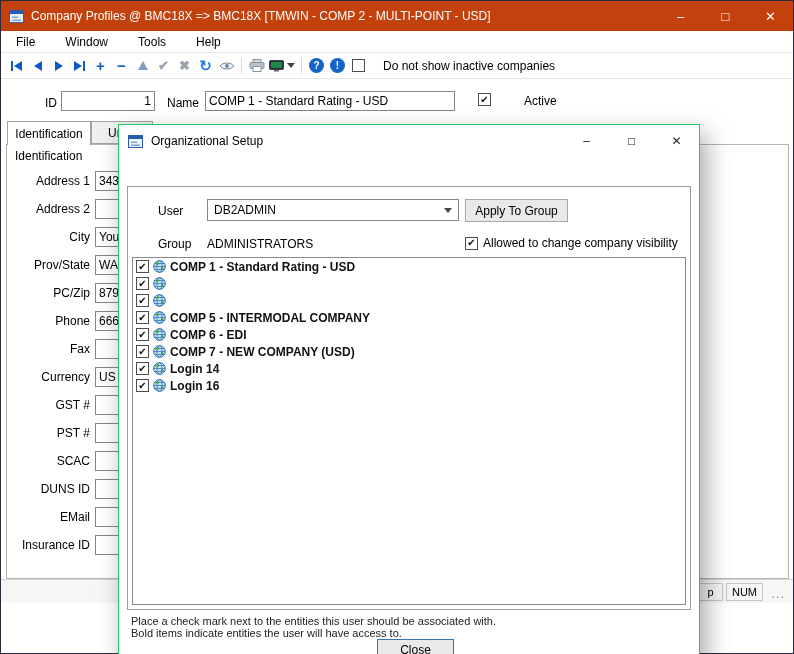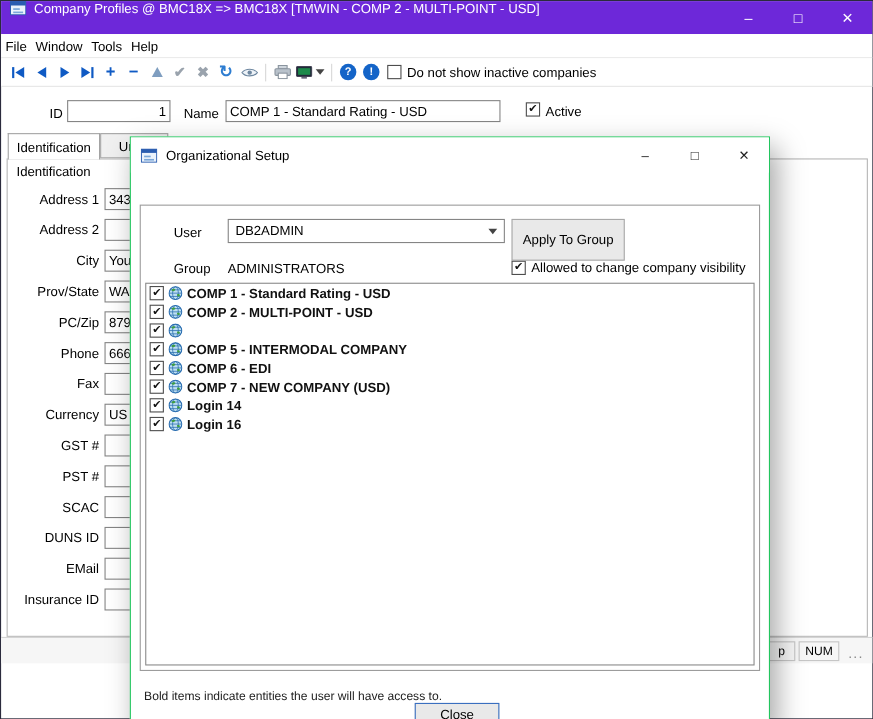--- a/index.html
+++ b/index.html
@@ -1,47 +1,47 @@
 <!DOCTYPE html>
 <html><head>
 <meta charset="utf-8">
 <style>
   * { box-sizing: border-box; margin: 0; padding: 0; }
   html, body { width: 794px; height: 654px; font-family: "Liberation Sans", sans-serif; background: #fff; overflow: hidden; }
 
   .window { position: absolute; inset: 0; background: #fff; border: 1px solid #2b2b3d; }
 
   
-  .titlebar { position: absolute; top: 0; left: 0; right: 0; height: 30px; background: #6d28d9; display: flex; padding-left: 8px; color: #fff; }
+  .titlebar { position: absolute; top: 0; left: 0; right: 0; height: 30px; background: #c2410c; display: flex; align-items: center; padding-left: 8px; color: #fff; }
   .title-text { font-size: 12px; margin-left: 7px; white-space: nowrap; }
   .win-controls { position: absolute; right: 0; top: 0; height: 30px; display: flex; }
   .wbtn { width: 45px; height: 30px; display: flex; align-items: center; justify-content: center; font-size: 13px; color: #fff; }
 
   
   .menubar { position: absolute; top: 30px; left: 0; right: 0; height: 22px; display: flex; align-items: center; border-bottom: 1px solid #e6e6e6; background: #fff; }
-  .menu-item { font-size: 12px; padding: 0 4px; color: #000; }
+  .menu-item { font-size: 12px; padding: 0 15px; color: #000; }
 
   
   .toolbar { position: absolute; top: 52px; left: 0; right: 0; height: 26px; display: flex; align-items: center; padding-left: 5px; background: #fff; border-bottom: 1px solid #e6e6e6; }
   .tbtn { width: 21px; height: 20px; display: flex; align-items: center; justify-content: center; gap: 1px; flex: none; }
   .tri-l { width: 0; height: 0; border-top: 5px solid transparent; border-bottom: 5px solid transparent; border-right: 8px solid #0f5ac4; }
   .tri-r { width: 0; height: 0; border-top: 5px solid transparent; border-bottom: 5px solid transparent; border-left: 8px solid #0f5ac4; }
   .vbar { width: 2px; height: 10px; background: #0f5ac4; }
   .glyph { font-size: 15px; font-weight: bold; color: #0f5ac4; line-height: 1; }
   .glyph.gray { color: #9aa3ad; font-size: 13px; }
   .glyph.teal { color: #2e7dd1; font-size: 15px; }
   .tri-up { width: 0; height: 0; border-left: 5px solid transparent; border-right: 5px solid transparent; border-bottom: 9px solid #7f9ec0; }
   .tsep { width: 1px; height: 16px; background: #d7d7d7; margin: 0 4px; flex: none; }
   .circle-ic { width: 15px; height: 15px; border-radius: 50%; background: #1464c8; color: #fff; font-size: 10px; font-weight: bold; display: flex; align-items: center; justify-content: center; }
   .caret { width: 0; height: 0; border-left: 4px solid transparent; border-right: 4px solid transparent; border-top: 5px solid #444; margin-left: 2px; }
 
   
   .cb { width: 13px; height: 13px; border: 1px solid #4d4d4d; background: #fff; display: inline-flex; align-items: center; justify-content: center; flex: none; }
   .cb.checked::after { content: "✔"; font-size: 10px; color: #111; line-height: 1; }
-  .tlabel { font-size: 12px; margin-left: 5px; }
+  .tlabel { font-size: 12px; margin-left: 18px; }
   .abs { position: absolute; }
   .lbl { font-size: 12px; color: #000; white-space: nowrap; }
   .inp { border: 1px solid #858585; background: #fff; height: 20px; font: 12px "Liberation Sans", sans-serif; padding: 0 3px; }
   .r { text-align: right; }
   .btn { border: 1px solid #a8a8a8; background: #e9e9e9; font-size: 12px; display: flex; align-items: center; justify-content: center; }
 
   
   .mtab { position: absolute; top: 120px; height: 23px; border: 1px solid #a3a3a3; background: #f0f0f0; font-size: 12px; display: flex; align-items: center; justify-content: center; }
   .mtab.active { background: #fff; height: 24px; border-bottom: none; z-index: 2; }
   .mpanel { position: absolute; top: 143px; left: 5px; width: 783px; height: 435px; border: 1px solid #b5b5b5; background: #fff; }
@@ -169,21 +169,21 @@
       </span>
     <span class="cb" style="margin-left:4px"></span>
     <span class="tlabel">Do not show inactive companies</span>
   </div>
 
   <span class="abs lbl" style="left:32px;top:95px;width:24px;text-align:right">ID</span>
   <input class="abs inp r" style="left: 60px; top: 90px; width: 94px;" value="1">
   <span class="abs lbl" style="left:166px;top:95px">Name</span>
   <input class="abs inp" style="left: 204px; top: 90px; width: 250px;" value="COMP 1 - Standard Rating - USD">
   <span class="abs cb checked" style="left:477px;top:92px"></span>
-  <span class="abs lbl" style="left:495px;top:93px">Active</span>
+  <span class="abs lbl" style="left:523px;top:93px">Active</span>
 
   <div class="mtab active" style="left:6px;width:84px">Identification</div>
   <div class="mtab" style="left:90px;width:62px">Unite</div>
 
   <div class="mpanel">
     <span class="sect">Identification</span>
 
     <div class="frow" style="top:26px">
         <span class="flabel">Address 1</span>
         <input class="finput inp" value="343 M" style="">
@@ -267,21 +267,21 @@
     </div>
   </div>
 
 
   <div class="dpanel">
     <span class="abs lbl" style="left:30px;top:17px">User</span>
     <div class="combo">
       <span>DB2ADMIN</span>
       <span class="caret"></span>
     </div>
-    <div class="btn abs" style="left:337px;top:12px;width:103px;height:38px">Apply To Group</div>
+    <div class="btn abs" style="left:337px;top:12px;width:103px;height:23px">Apply To Group</div>
 
     <span class="abs lbl" style="left:30px;top:50px">Group</span>
     <span class="abs lbl" style="left:79px;top:50px">ADMINISTRATORS</span>
     <div class="vischk">
       <span class="cb checked"></span>
       <span class="lbl">Allowed to change company visibility</span>
     </div>
 
     <div class="listbox">
       <div class="erow">
@@ -301,21 +301,20 @@
           <span class="cb checked"></span>
           <span>
             <svg width="13" height="13" viewBox="0 0 13 13">
               <circle cx="6.5" cy="6.5" r="5.8" fill="#bfe0f2" stroke="#2a6db0"></circle>
               <ellipse cx="6.5" cy="6.5" rx="2.6" ry="5.8" fill="none" stroke="#2a6db0" stroke-width="0.7"></ellipse>
               <path d="M0.7 6.5h11.6M1.5 3.5h10M1.5 9.5h10" stroke="#2a6db0" stroke-width="0.7" fill="none"></path>
               <path d="M3 3.2c1.2-.8 2.5-.9 3.2-.3.5.5-.2 1.3-1 1.6-1 .4-2.4.2-2.2-1.3z" fill="#3f9e3f"></path>
               <path d="M8.2 7.4c1-.3 2.2.1 2.4.9.1.7-.9 1.3-1.8 1.1-.8-.1-1.2-1.6-.6-2z" fill="#3f9e3f"></path>
             </svg>
           </span>
-          <span class="elabel">COMP 2 - MULTI-POINT - USD</span>
         </div>
       <div class="erow">
           <span class="cb checked"></span>
           <span>
             <svg width="13" height="13" viewBox="0 0 13 13">
               <circle cx="6.5" cy="6.5" r="5.8" fill="#bfe0f2" stroke="#2a6db0"></circle>
               <ellipse cx="6.5" cy="6.5" rx="2.6" ry="5.8" fill="none" stroke="#2a6db0" stroke-width="0.7"></ellipse>
               <path d="M0.7 6.5h11.6M1.5 3.5h10M1.5 9.5h10" stroke="#2a6db0" stroke-width="0.7" fill="none"></path>
               <path d="M3 3.2c1.2-.8 2.5-.9 3.2-.3.5.5-.2 1.3-1 1.6-1 .4-2.4.2-2.2-1.3z" fill="#3f9e3f"></path>
               <path d="M8.2 7.4c1-.3 2.2.1 2.4.9.1.7-.9 1.3-1.8 1.1-.8-.1-1.2-1.6-.6-2z" fill="#3f9e3f"></path>
@@ -383,15 +382,16 @@
               <path d="M0.7 6.5h11.6M1.5 3.5h10M1.5 9.5h10" stroke="#2a6db0" stroke-width="0.7" fill="none"></path>
               <path d="M3 3.2c1.2-.8 2.5-.9 3.2-.3.5.5-.2 1.3-1 1.6-1 .4-2.4.2-2.2-1.3z" fill="#3f9e3f"></path>
               <path d="M8.2 7.4c1-.3 2.2.1 2.4.9.1.7-.9 1.3-1.8 1.1-.8-.1-1.2-1.6-.6-2z" fill="#3f9e3f"></path>
             </svg>
           </span>
           <span class="elabel">Login 16</span>
         </div>
     </div>
   </div>
 
+  <span class="dfoot" style="top:490px">Place a check mark next to the entities this user should be associated with.</span>
   <span class="dfoot" style="top:502px">Bold items indicate entities the user will have access to.</span>
   <div class="btn abs" style="left:258px;top:514px;width:77px;height:22px;border-color:#3a6fbf">Close</div>
 </div>
 
 </body></html>

